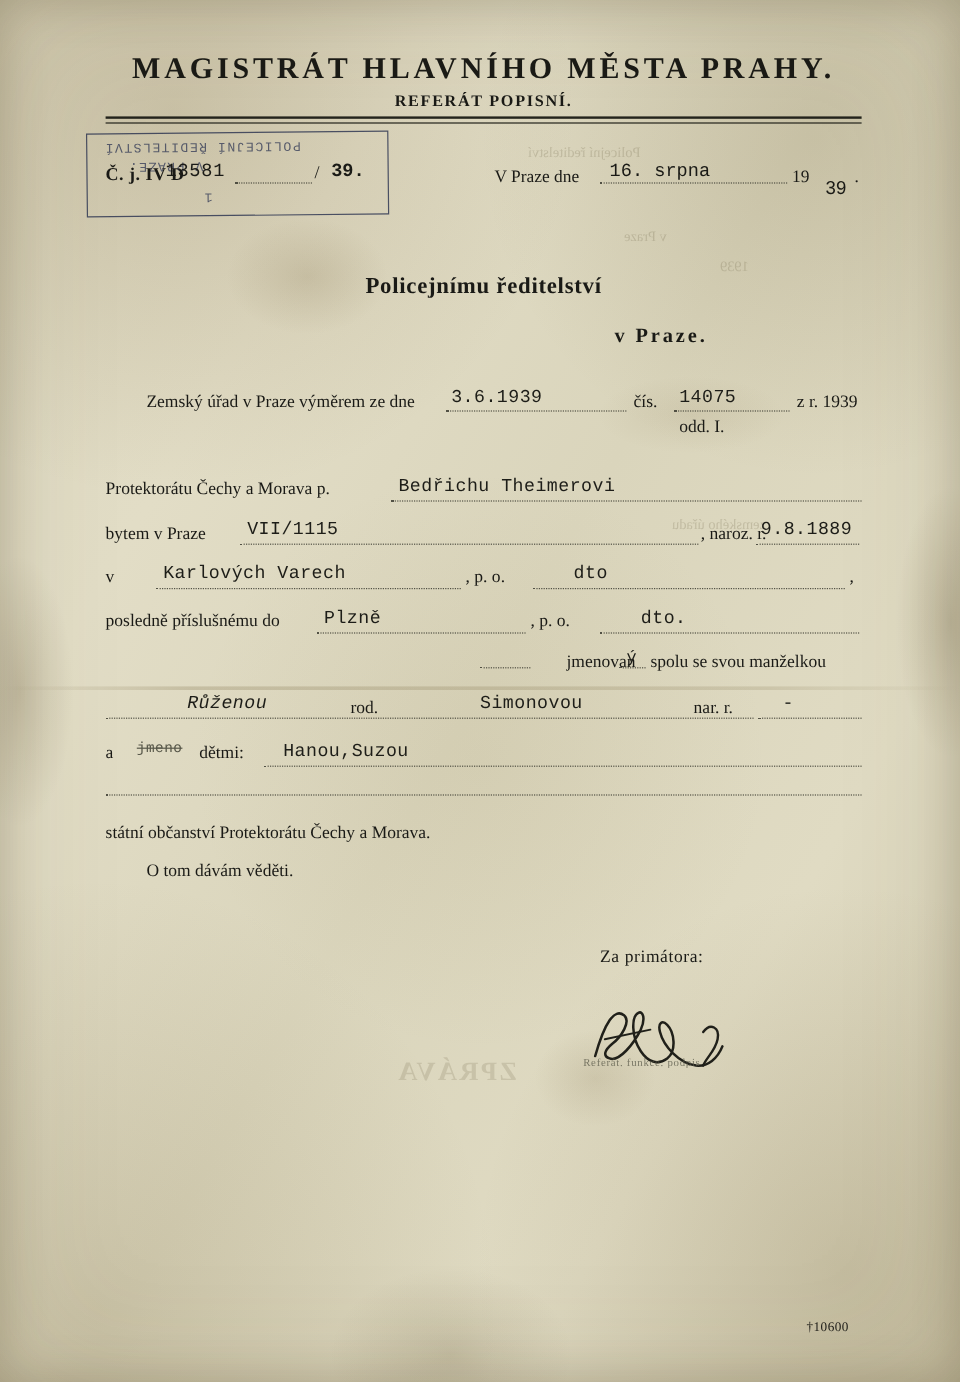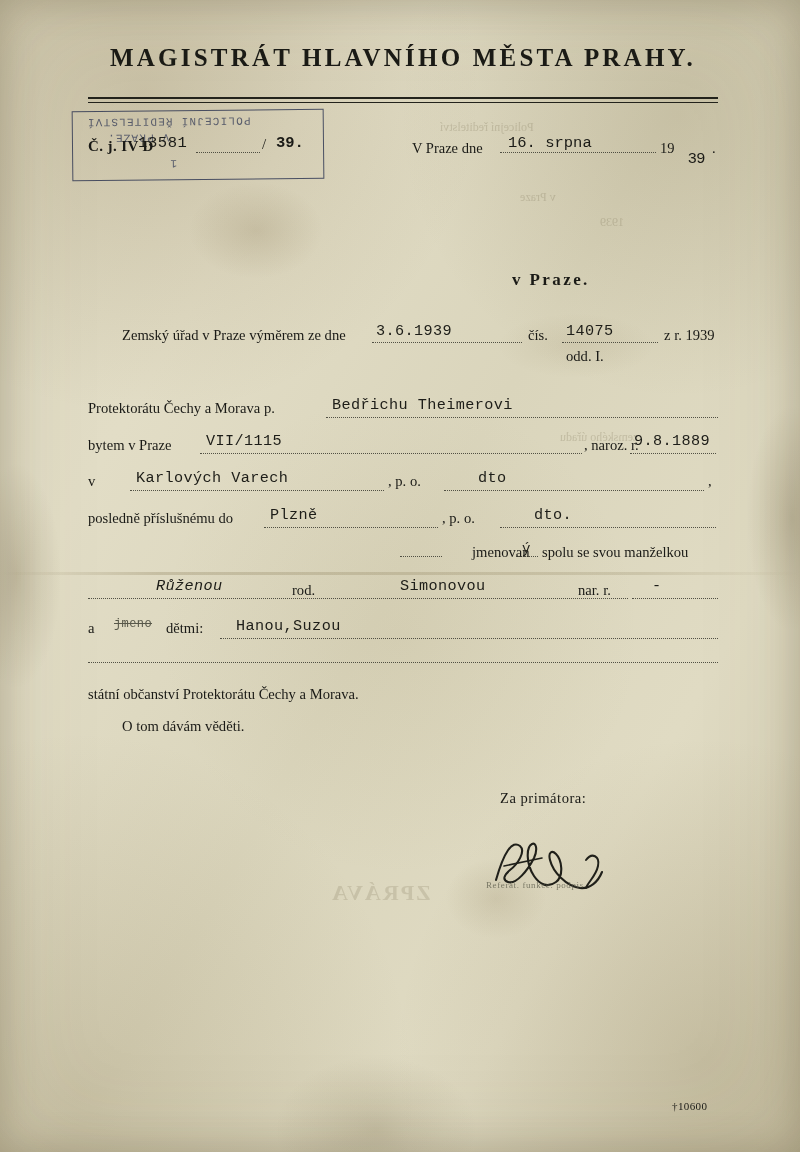--- a/index.html
+++ b/index.html
@@ -258,20 +258,21 @@
   <div class="ghost" style="left:520px; top:190px;">v Praze</div>
   <div class="ghost" style="left:600px; top:215px;">1939</div>
   <div class="ghost" style="left:560px; top:430px;">zemského úřadu</div>
   <div class="ghost-big" style="left:330px; top:880px;">ZPRÁVA</div>
 
   <div id="fold-line"></div>
 
   <div id="content">
 
     <div class="title">MAGISTRÁT HLAVNÍHO MĚSTA PRAHY.</div>
+    <div class="subtitle">REFERÁT POPISNÍ.</div>
     <div class="rule-double"></div>
 
     <div class="stamp">
       <div class="stamp-line stamp-l1">POLICEJNÍ ŘEDITELSTVÍ</div>
       <div class="stamp-line stamp-l2">V PRAZE.</div>
       <div class="stamp-line stamp-l3">1</div>
     </div>
 
     <div class="cj-label">Č. j. IV D</div>
     <div class="cj-num">13581</div>
@@ -279,20 +280,21 @@
     <div class="cj-slash">/</div>
     <div class="cj-year">39.</div>
 
     <div class="date-label">V Praze dne</div>
     <div class="date-day">16. srpna</div>
     <div class="dots" style="left:500px; top:152px; width:156px;"></div>
     <div class="date-year-label">19</div>
     <div class="date-year">39</div>
     <div class="date-dot">.</div>
 
+    <div class="addr-main">Policejnímu ředitelství</div>
     <div class="addr-sub">v Praze.</div>
 
     <div class="ln" style="left:122px; top:327px;">Zemský úřad v Praze výměrem ze dne</div>
     <div class="hw" style="left:376px; top:322px;">3.6.1939</div>
     <div class="dots" style="left:372px; top:342px; width:150px;"></div>
     <div class="ln" style="left:528px; top:327px;">čís.</div>
     <div class="hw" style="left:566px; top:322px;">14075</div>
     <div class="dots" style="left:562px; top:342px; width:96px;"></div>
     <div class="ln" style="left:664px; top:327px;">z r. 1939</div>
     <div class="ln" style="left:566px; top:348px;">odd. I.</div>

